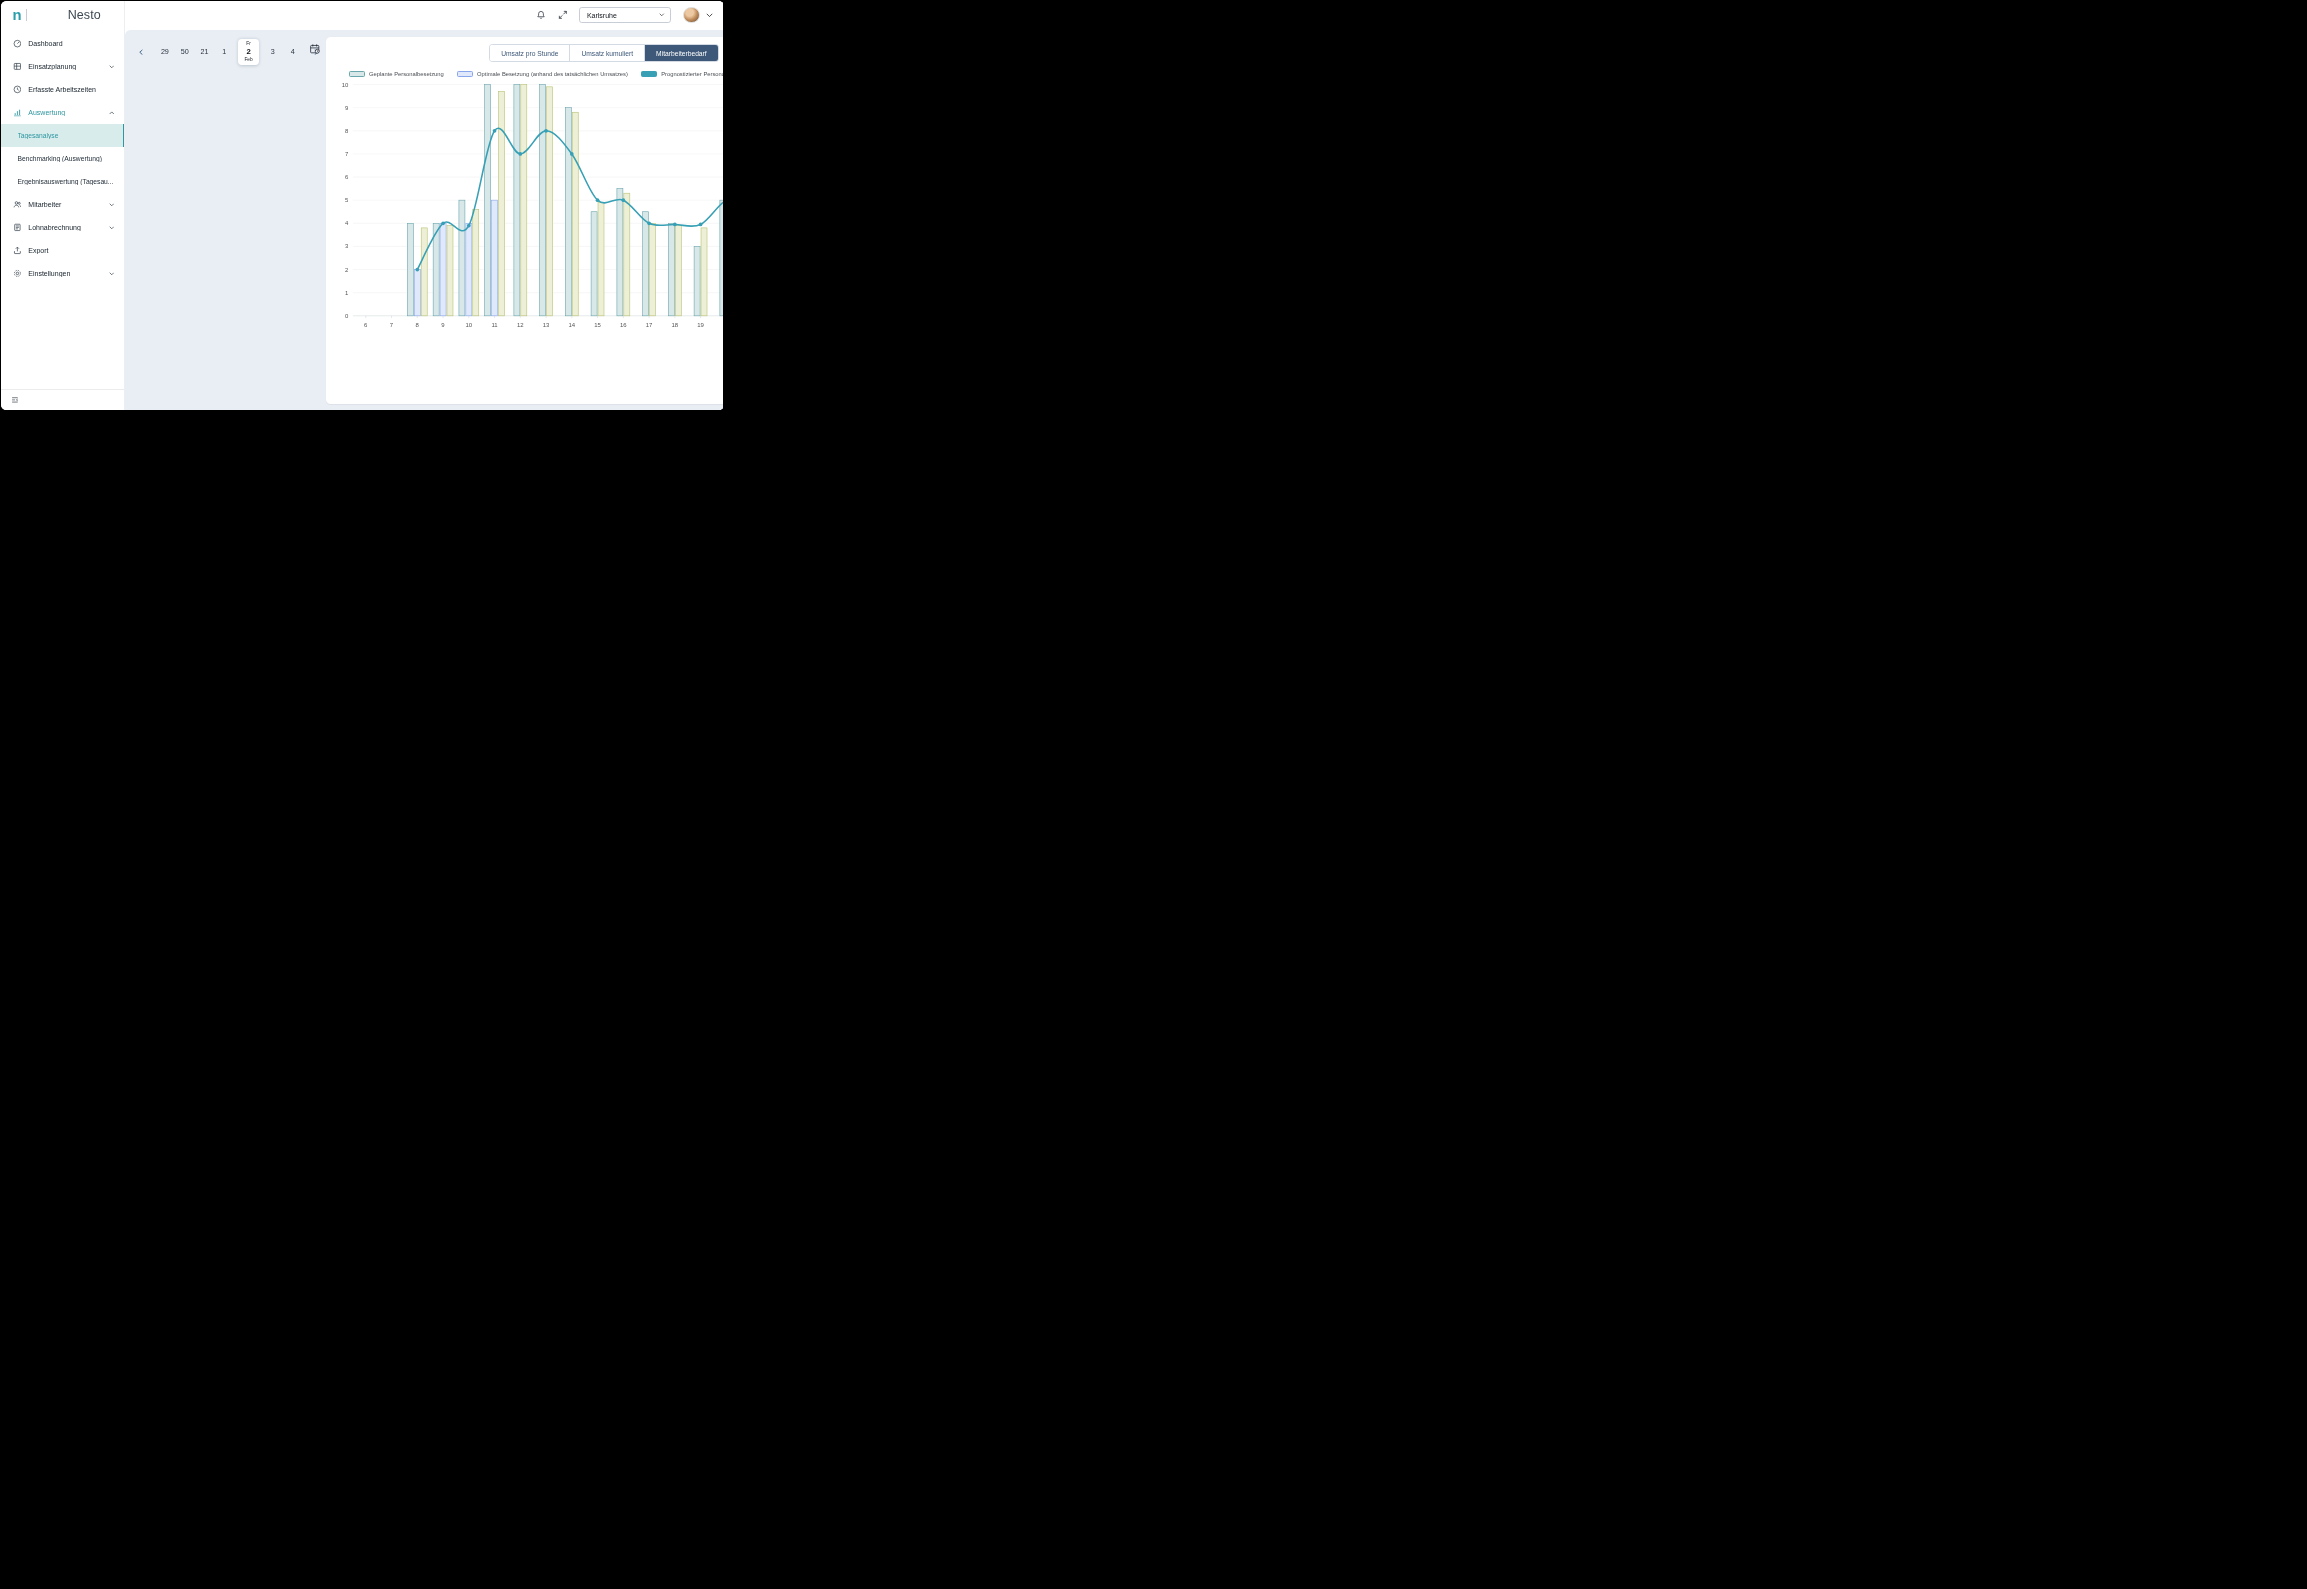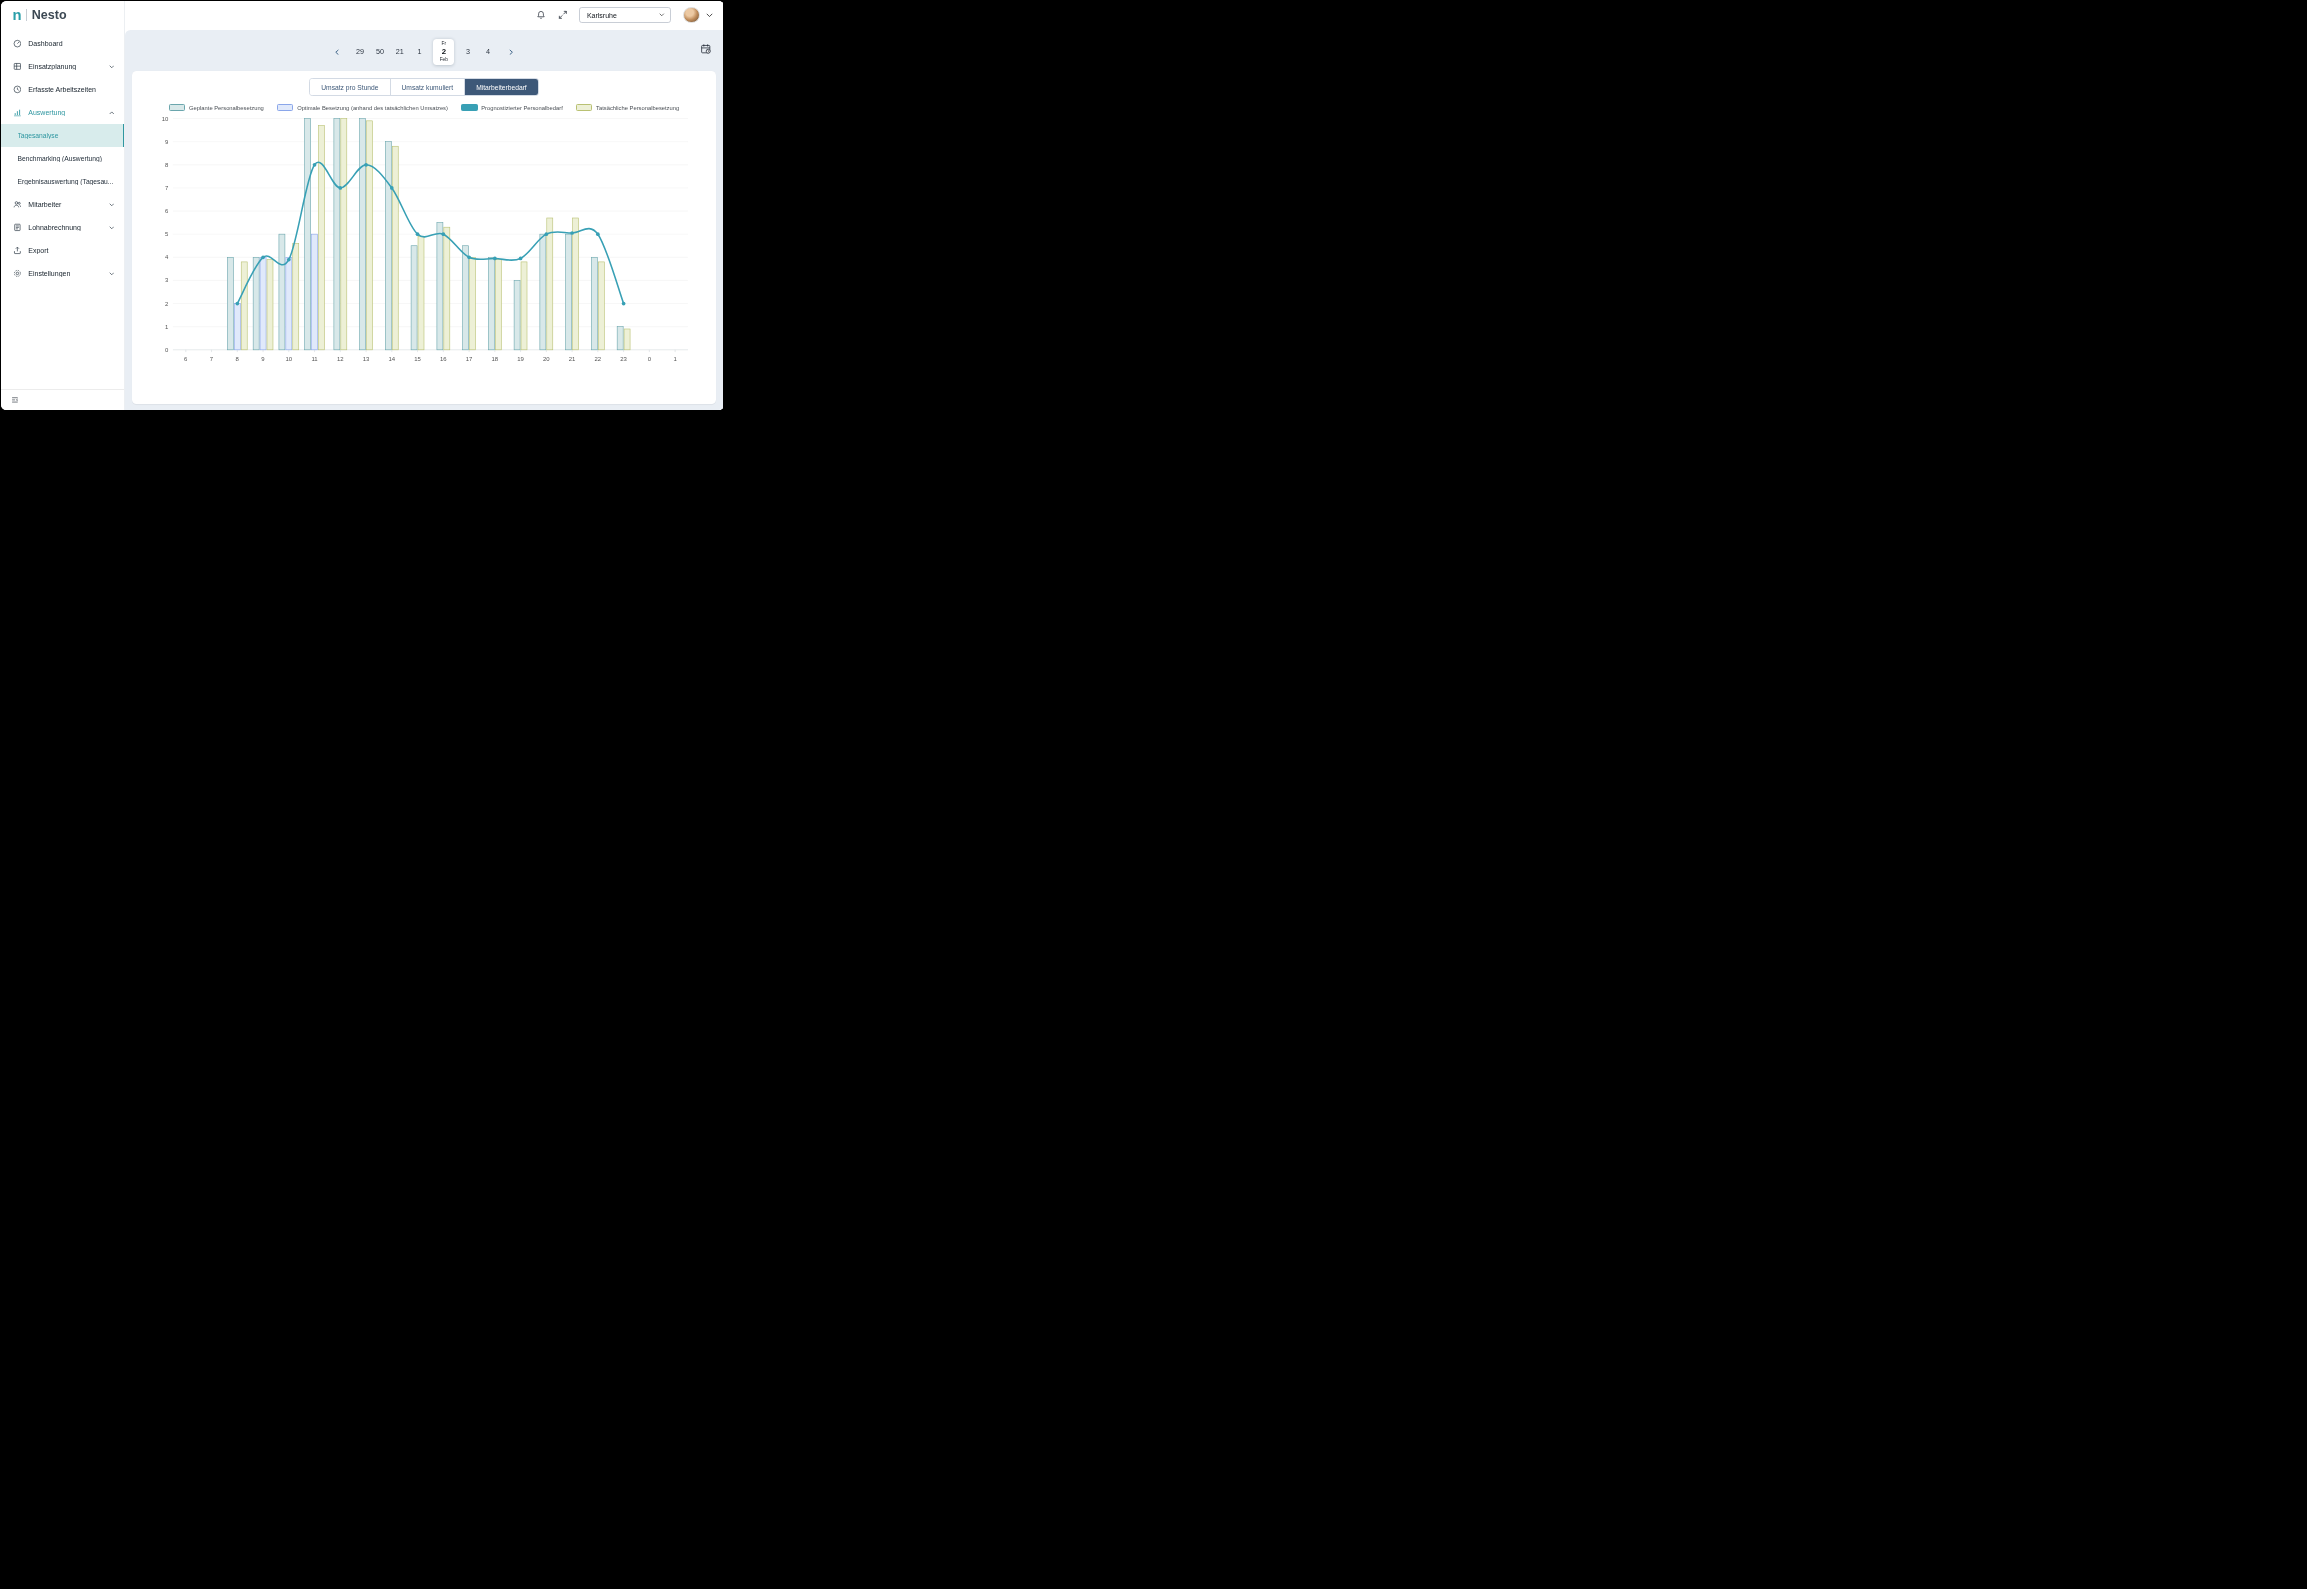--- a/index.html
+++ b/index.html
@@ -8,21 +8,21 @@
 
   .window { width:723px; height:409px; margin:0.5px; border-radius:5.5px; overflow:hidden;
             background:#fff; display:flex; }
 
   
   .sidebar { width:124px; min-width:124px; background:#fff; border-right:0.5px solid #eceff2;
              display:flex; flex-direction:column; }
   .logo-row { height:29px; display:flex; align-items:center; padding-left:12px; gap:4.6px; }
   .logo-n { font-size:14.8px; font-weight:700; color:#2a9fa9; line-height:1; }
   .logo-sep { width:0.9px; height:12px; background:#c7cdd3; }
-  .logo-text { font-size:12.5px; font-weight:700; color:#3c4853; letter-spacing:0.1px; }
+  .logo-text { font-size:12.5px; font-weight:400; color:#3c4853; letter-spacing:0.1px;margin-left:36px; }
 
   .nav { padding-top:2.8px; flex:1; }
   .nav-item { display:flex; align-items:center; height:23px; padding:0 9.2px 0 12px; gap:7px;
               font-size:7px; color:#16212b; cursor:pointer; }
   .nav-item .icon { width:8.8px; height:8.8px; color:#2c3945; flex:0 0 auto; display:flex; }
   .nav-item .label { flex:1; white-space:nowrap; overflow:hidden; text-overflow:ellipsis; }
   .nav-item .chev { width:5.5px; height:3.7px; color:#3b4754; flex:0 0 auto; }
   .nav-item.active { color:#2e96a0; }
   .nav-item.active .icon { color:#2e96a0; }
   .chev.up { transform:rotate(180deg); }
@@ -42,21 +42,21 @@
   .icon-btn { color:#1f2732; display:flex; cursor:pointer; }
   .location-select { display:flex; align-items:center; justify-content:space-between; width:92px;
                      height:16.6px; border:0.5px solid #c9ced6; border-radius:2.8px; padding:0 5.5px 0 6.5px;
                      font-size:7px; color:#10151b; cursor:pointer; background:#fff; }
   .avatar-wrap { display:flex; align-items:center; gap:5.5px; }
   .avatar { width:16.6px; height:16.6px; border-radius:50%;
             background: radial-gradient(circle at 38% 32%, #ecc9a3 0 28%, #c08d5c 55%, #5f4630 100%);
             border:0.5px solid #e0e0e0; }
 
   .content { flex:1; background:#e9eef4; border-top-left-radius:5.5px;
-             padding:7.4px 7.4px 5.5px; display:flex; flex-direction:column; position:relative; min-height:0; }
+             padding:7.4px 7.4px 5.5px; display:flex; flex-direction:row; position:relative; min-height:0; }
 
   
   .datenav { position:relative; display:flex; align-items:center; justify-content:center; gap:7.8px;
              height:30px; margin-bottom:3.7px; }
   .dn-chev { width:10px; height:10px; color:#3c6286; cursor:pointer; display:flex; align-items:center;
              justify-content:center; margin:0 4.6px; }
   .dn-num { font-size:7.2px; color:#2b3440; width:12px; text-align:center; cursor:pointer; }
   .date-card { width:21px; padding:2.3px 0 2.8px; background:#fff; border-radius:3.7px; text-align:center;
                box-shadow:0 0.9px 3.2px rgba(20,40,60,.2); cursor:pointer; }
   .date-card .wd { font-size:4.8px; color:#20262d; line-height:1.15; }

